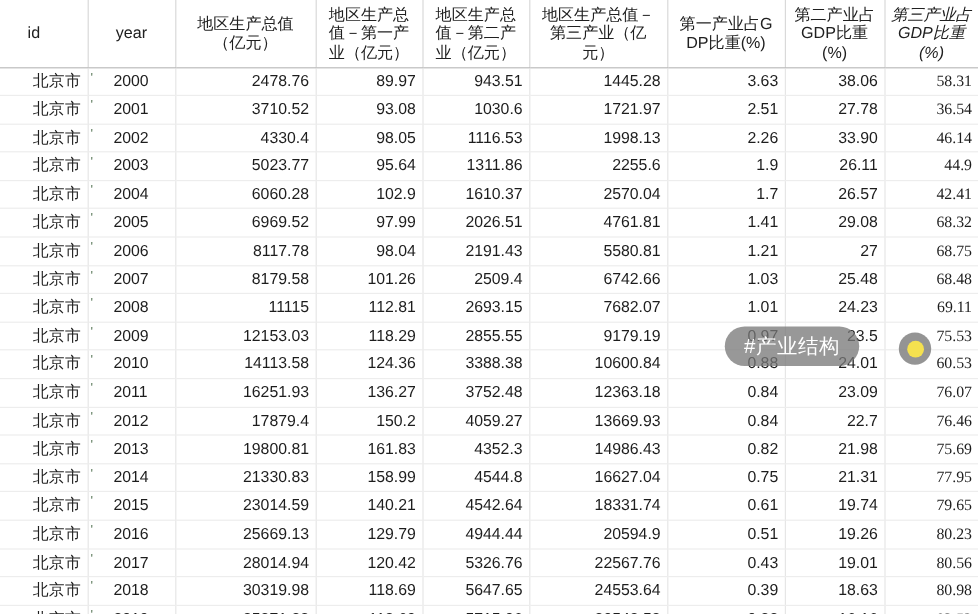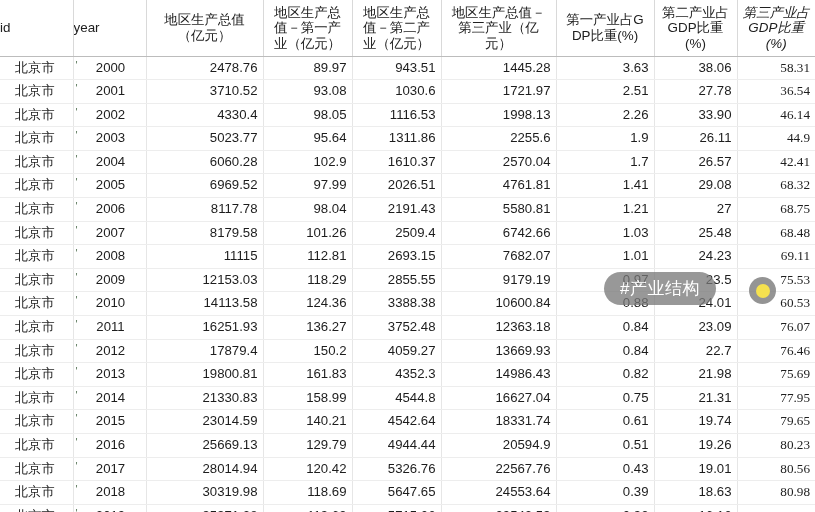--- a/index.html
+++ b/index.html
@@ -50,46 +50,46 @@
     background: #ffffff;
     color: #202020;
     text-align: center;
     box-sizing: border-box;
     overflow: hidden;
     white-space: normal;
     word-break: break-all;
   }
   thead th.h-left {
     text-align: left;
-    padding-left: 0;
+    padding-left: 23px;
   }
   thead th:last-child { border-right: none; font-style: italic; }
 
   tbody td {
     height: 22.6px;
     padding: 0 5px;
     font-size: 13.2px;
     line-height: 22.6px;
     border-right: 1px solid #e6e6e6;
     border-bottom: 1px solid #ededed;
     text-align: right;
     white-space: nowrap;
     overflow: hidden;
     box-sizing: border-box;
     color: #1d1d1d;
   }
   tbody td:last-child { border-right: none; font-family: Liberation Serif, serif; }
   tbody td.t-id {
-    text-align: center;
+    text-align: right;
     padding-left: 2px;
     letter-spacing: 0.2px;
   }
   tbody td.t-year {
-    text-align: center;
-    padding-left: 7px;
+    text-align: left;
+    padding-left: 21px;
     position: relative;
   }
   tbody td.t-year::before {
     content: "'";
     position: absolute;
     left: 2px;
     top: 1px;
     font-size: 11px;
     line-height: 14px;
     color: #5c7a5c;

